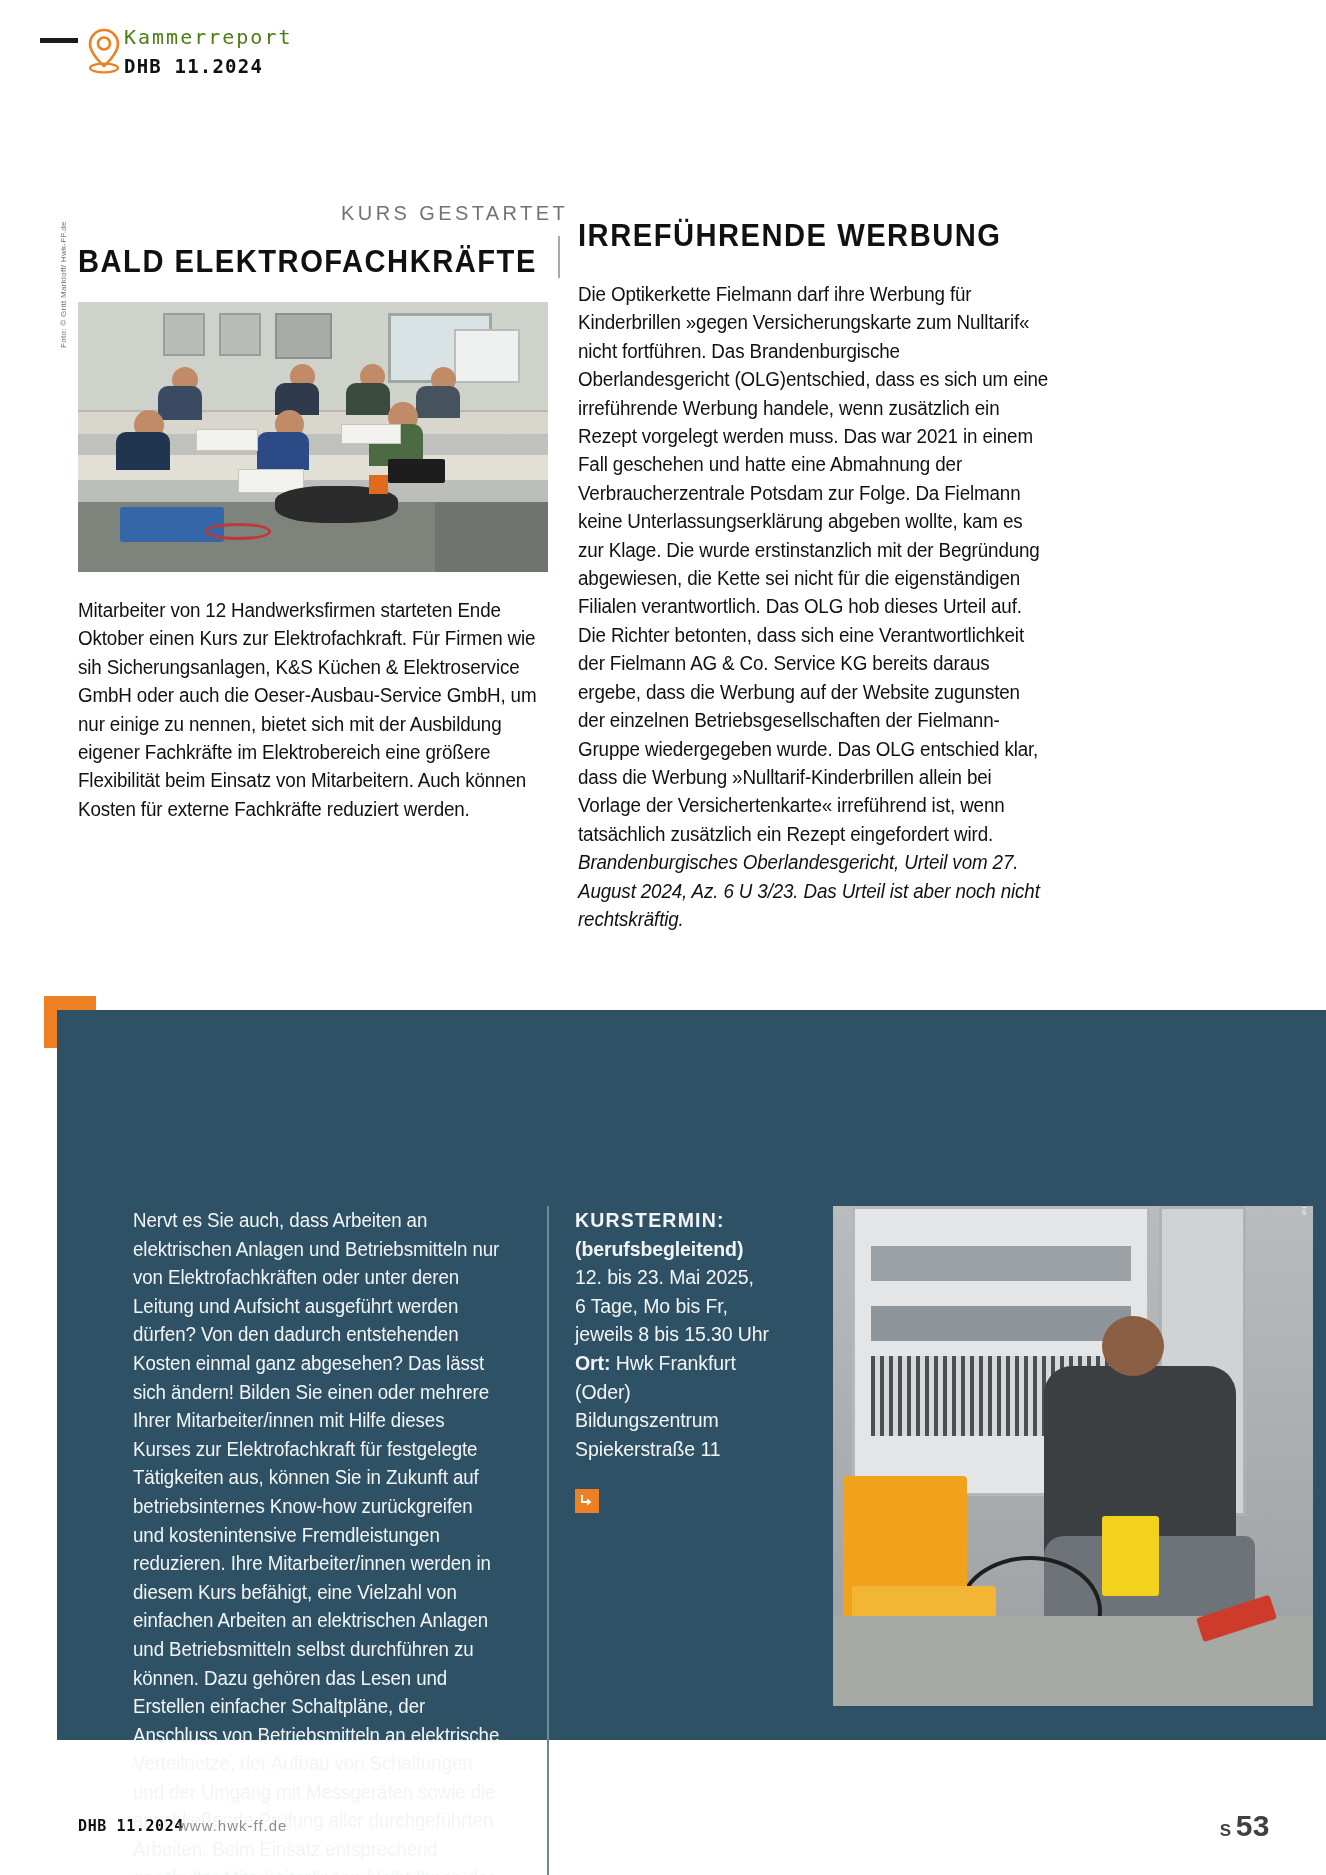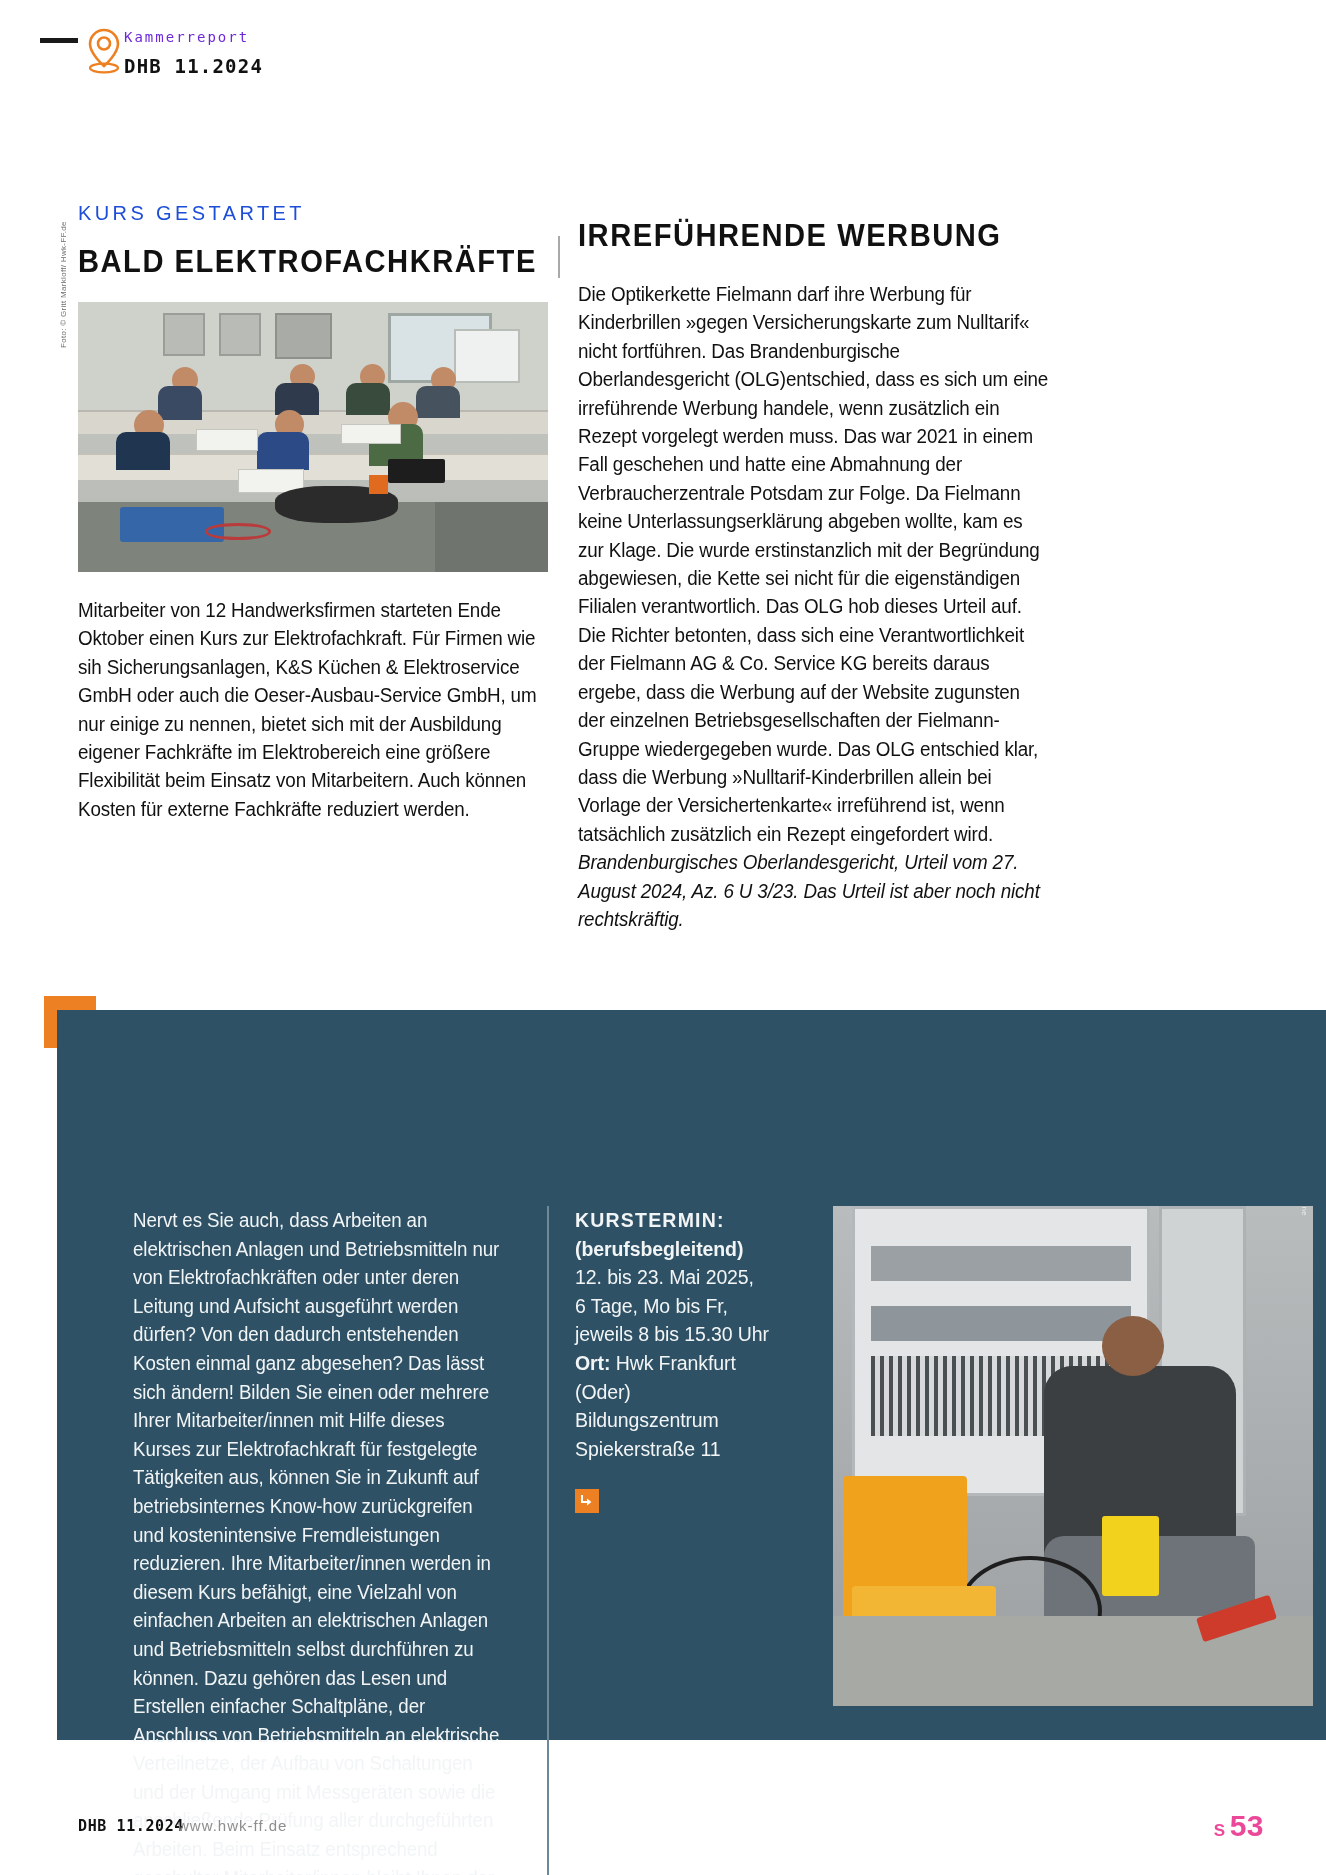--- a/index.html
+++ b/index.html
@@ -32,23 +32,23 @@
   .pin-icon {
     position: absolute;
     left: 86px; top: 26px;
     width: 36px; height: 50px;
   }
   .mast-text {
     position: absolute;
     left: 124px; top: 24px;
   }
   .mast-kicker {
-    font-size: 14px;
+    font-size: 20px;
     letter-spacing: 2.0px;
-    color: #6d28d9;
+    color: #4d7c0f;
     font-family: "DejaVu Sans Mono", monospace;
     font-weight: 400;
     line-height: 26px;
   }
   .mast-issue {
     font-size: 19px;
     letter-spacing: 1.2px;
     color: #111;
     font-family: "DejaVu Sans Mono", monospace;
     font-weight: 700;
@@ -70,25 +70,26 @@
   .col-divider {
     position: absolute;
     left: 558px; top: 236px;
     width: 2px; height: 42px;
     background: #a9a9a9;
   }
 
   .kicker {
     font-size: 20px;
     letter-spacing: 3.4px;
-    color: #1d4ed8;
+    color: #737373;
     font-weight: 400;
     font-family: "Liberation Sans", sans-serif;
     line-height: 26px;
     white-space: nowrap;
+    text-align: right;
   }
   .headline {
     font-size: 31px;
     letter-spacing: 1.6px;
     color: #111111;
     font-weight: 700;
     line-height: 36px;
     margin-top: 18px;
     white-space: nowrap;
     transform: scaleX(0.94);
@@ -242,23 +243,23 @@
   .footer-url {
     position: absolute;
     left: 178px; top: 22px;
     font-size: 15px;
     letter-spacing: 1.0px;
     color: #8d8d8d;
     font-family: "Liberation Sans", sans-serif;
   }
   .footer-page {
     position: absolute;
-    right: 62px; top: 14px;
+    right: 56px; top: 14px;
     text-align: right;
-    color: #ec4899;
+    color: #404040;
   }
   .fp-s { font-size: 17px; font-weight: 700; letter-spacing: .5px; }
   .fp-n { font-size: 30px; font-weight: 700; letter-spacing: .5px; margin-left: 4px; }
 
   
   .p1-bg { position:absolute; inset:0; background:linear-gradient(#c9cbc6,#b6b8b3); }
   .p1-wall { position:absolute; left:0; top:0; width:100%; height:44%; background:#cfd1cb; }
   .p1-window { position:absolute; left:66%; top:4%; width:22%; height:26%; background:#d9e3e6; border:3px solid #9fa7a2;}
   .p1-poster { position:absolute; left:80%; top:10%; width:14%; height:20%; background:#eef1ef; border:2px solid #b9bdb8;}
   .p1-panelbox { position:absolute; left:18%; top:4%; width:9%; height:16%; background:#b9bcb6; border:2px solid #9a9d98;}

